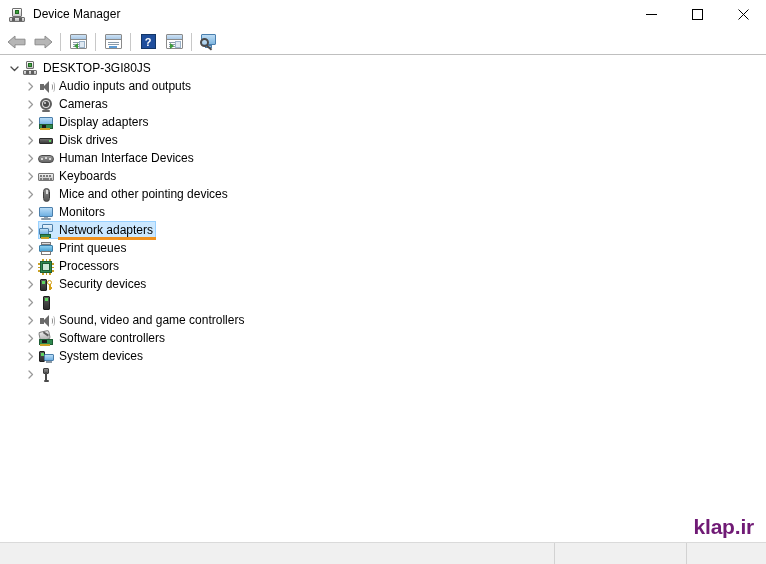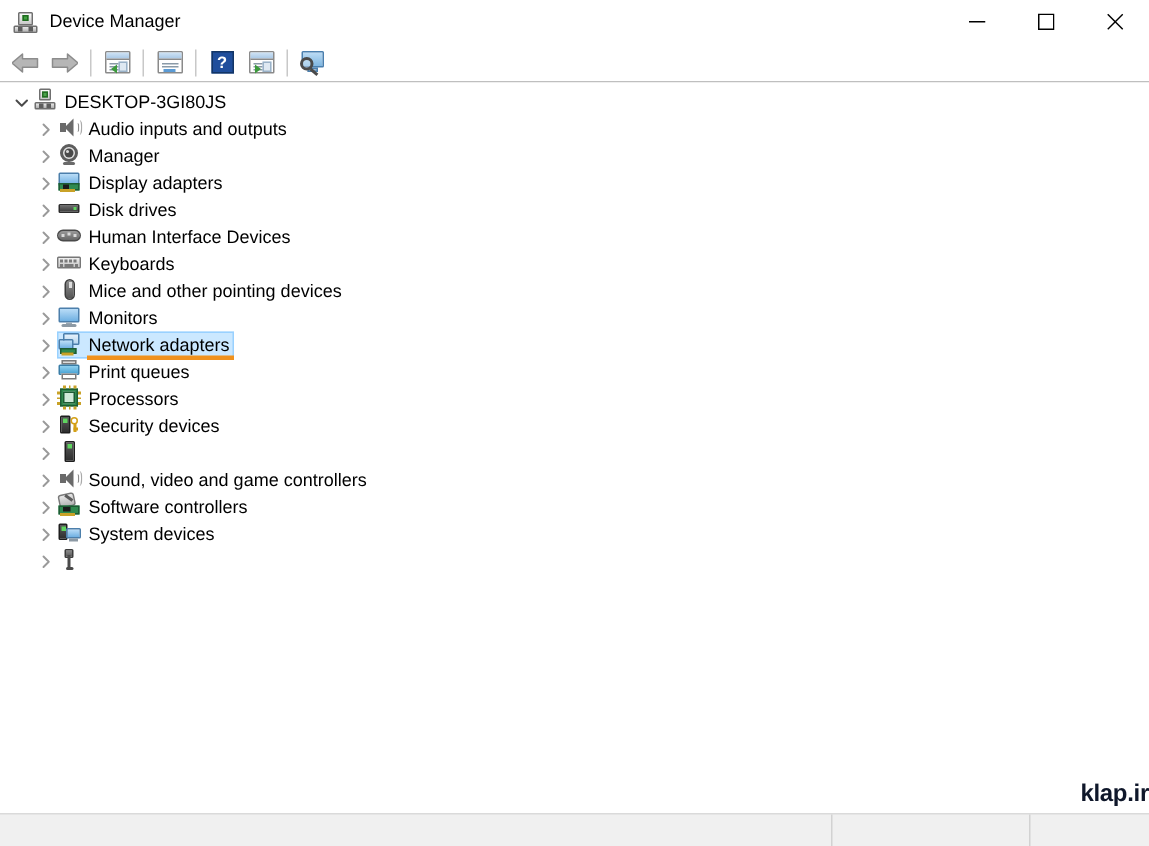--- a/index.html
+++ b/index.html
@@ -277,21 +277,21 @@
     background: #ffffff;
     height: 449px;
     overflow: hidden;
   }
   .tree {
     padding-top: 4px;
   }
   .row {
     height: 18px;
     display: flex;
-    align-items: flex-start;
+    align-items: flex-end;
     position: relative;
     cursor: default;
     white-space: nowrap;
   }
   .row .label {
     font-size: 12px;
     color: #000000;
     line-height: 18px;
     padding: 0 3px 0 2px;
   }
@@ -481,25 +481,25 @@
     overflow: hidden;
     white-space: nowrap;
   }
   .status-pane.p1 { width: 555px; }
   .status-pane.p2 { width: 132px; }
   .status-pane.p3 { flex: 1; border-right: none; }
 
   
   .watermark {
     position: absolute;
-    right: 0;
+    right: 12px;
     bottom: 25px;
-    font-size: 16px;
+    font-size: 21px;
     font-weight: bold;
-    color: #0f172a;
+    color: #701a75;
     letter-spacing: -0.2px;
     font-family: "Liberation Sans", sans-serif;
   }
 </style>
 </head>
 <body>
 
 <div class="window">
 
   <div class="titlebar">
@@ -642,21 +642,21 @@
           <svg width="9" height="9" viewBox="0 0 9 9">
               <polyline points="3,1 6.5,4.5 3,8" fill="none" stroke="#9a9a9a" stroke-width="1.3" stroke-linecap="round" stroke-linejoin="round"></polyline>
             </svg>
         </div>
         <div class="node-icon ic-camera">
           <div class="ring"></div>
             <div class="lens"></div>
             <div class="glint"></div>
             <div class="stand"></div>
         </div>
-        <div class="label">Manager</div>
+        <div class="label">Cameras</div>
       </div>
 
 
       <div class="row">
         <div class="indent-child"></div>
         <div class="twisty">
           <svg width="9" height="9" viewBox="0 0 9 9">
               <polyline points="3,1 6.5,4.5 3,8" fill="none" stroke="#9a9a9a" stroke-width="1.3" stroke-linecap="round" stroke-linejoin="round"></polyline>
             </svg>
         </div>

